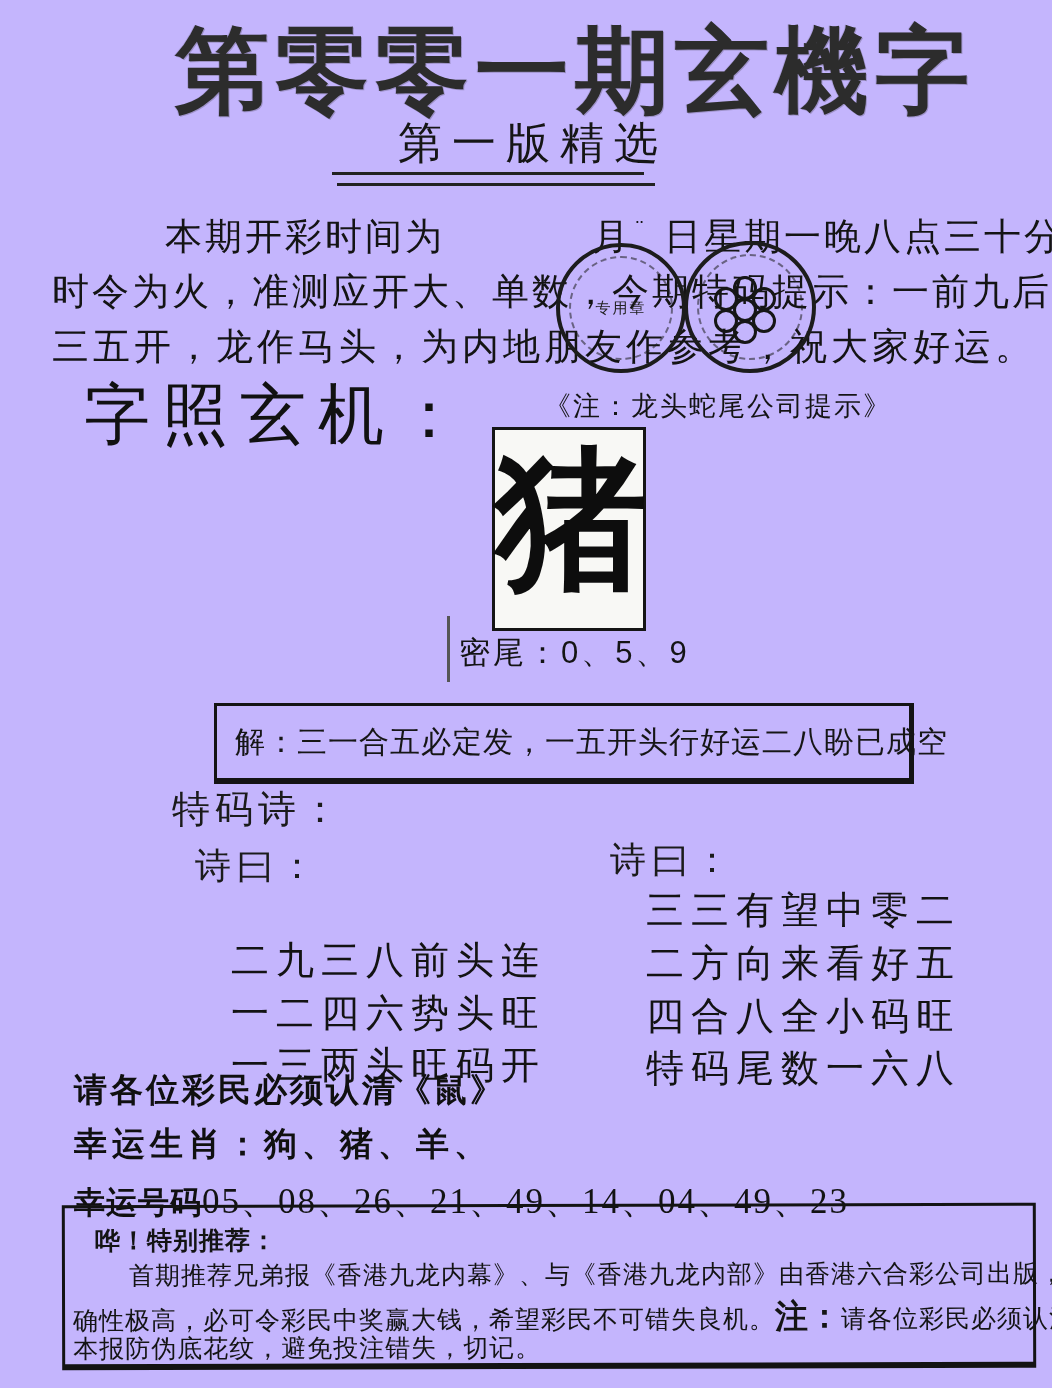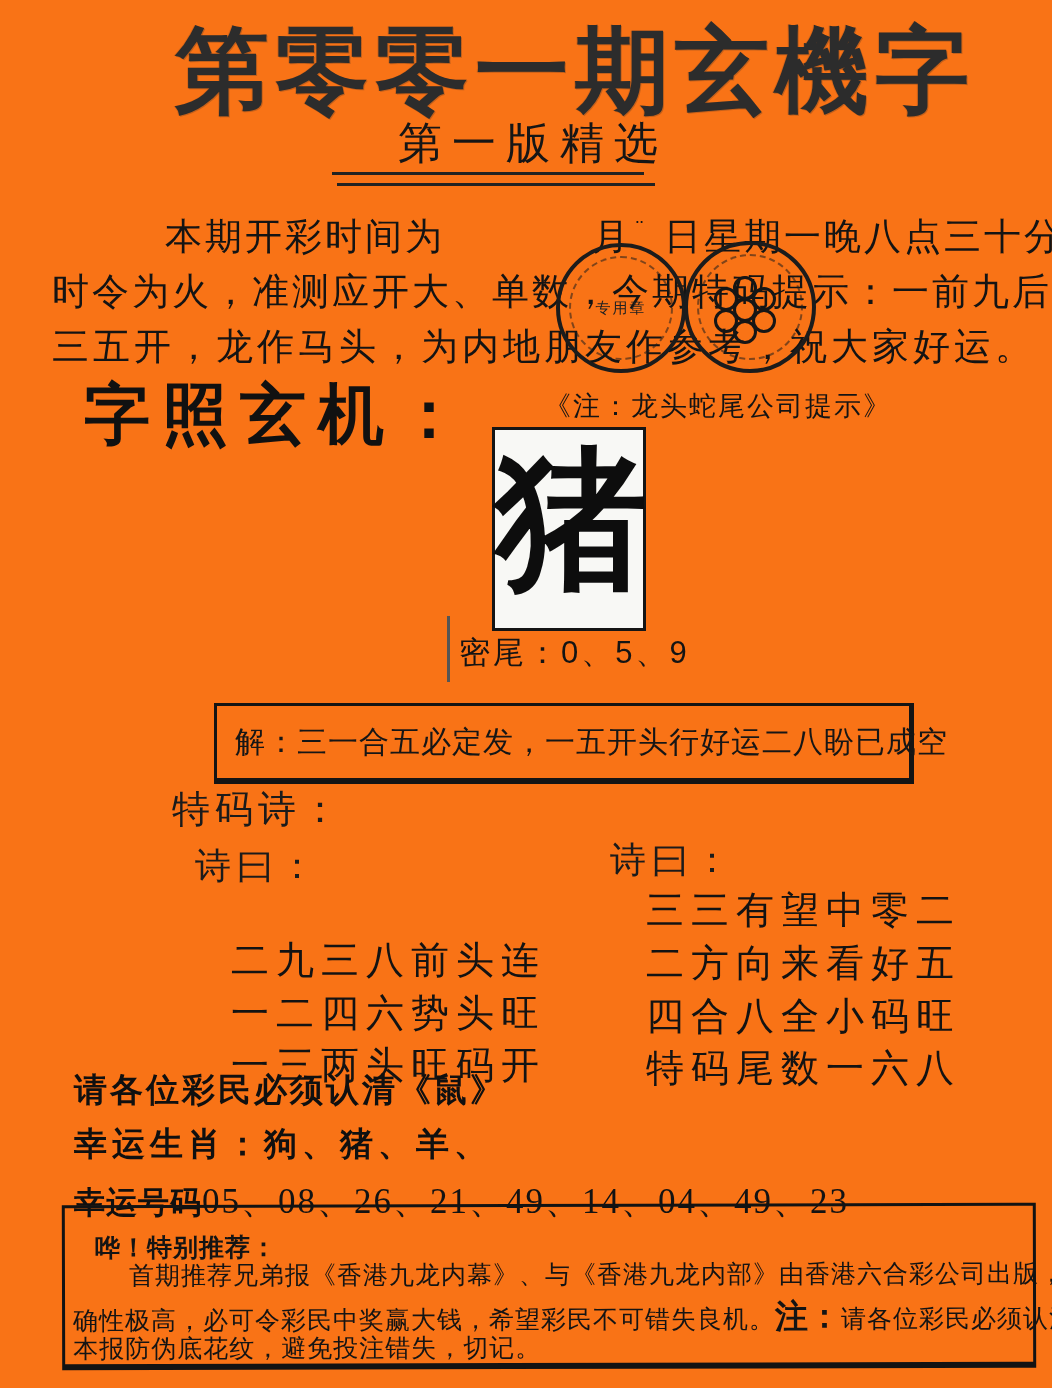--- a/index.html
+++ b/index.html
@@ -1,19 +1,19 @@
 <!DOCTYPE html>
 <html><head>
 <meta charset="utf-8">
 <style>
   html,body{margin:0;padding:0;background:#d8d8d4;}
   #page{
     position:relative;
     width:1052px;height:1388px;
-    background:#f97316;
+    background:#c4b5fd;
     font-family:"Liberation Sans","DejaVu Sans",sans-serif;
     color:#1b1b1b;
     overflow:hidden;
   }
   .abs{position:absolute;white-space:nowrap;}
 
   
   .title{
     left:140px;top:8px;width:870px;
     font-family:"Liberation Serif","DejaVu Serif",serif;
@@ -50,21 +50,21 @@
   .seal-dot{position:absolute;width:18px;height:18px;border:3px solid #161616;border-radius:50%;}
   .sd-c{left:21px;top:21px;}
   .sd-n{left:21px;top:-1px;}
   .sd-s{left:21px;top:43px;}
   .sd-nw{left:2px;top:10px;}
   .sd-ne{left:40px;top:10px;}
   .sd-sw{left:2px;top:32px;}
   .sd-se{left:40px;top:32px;}
 
   
-  .mystery-heading{left:84px;top:370px;font-size:66px;font-weight:700;letter-spacing:12px;color:#111;}
+  .mystery-heading{left:84px;top:370px;font-size:66px;font-weight:400;letter-spacing:12px;color:#111;}
   .mystery-note{left:544px;top:388px;font-size:27px;letter-spacing:2px;color:#141414;}
   .zodiac-box{left:492px;top:427px;width:148px;height:198px;border:3px solid #151515;background:#f8f8f5;}
   .zodiac-char{position:absolute;left:0;right:0;top:8px;text-align:center;
     font-family:"Liberation Serif","DejaVu Serif",serif;
     font-size:152px;font-weight:700;color:#0d0d0d;line-height:1.1;}
   .tails-tick{left:447px;top:616px;width:3px;height:66px;background:#555;}
   .tails{left:459px;top:632px;font-size:31px;letter-spacing:3px;color:#141414;}
 
   
   .solution-box{left:214px;top:703px;width:692px;height:72px;
@@ -90,21 +90,21 @@
   .lucky-zodiac{left:74px;top:1122px;font-size:33px;font-weight:700;letter-spacing:5px;color:#101010;}
   .lucky-row{left:74px;top:1178px;height:44px;}
   .lucky-label{font-size:31px;font-weight:700;letter-spacing:1px;color:#101010;}
   .lucky-numbers{font-family:"Liberation Serif","DejaVu Serif",serif;
     font-size:35px;letter-spacing:2px;color:#131313;}
 
   
   .footer-box{left:62px;top:1204px;width:968px;height:156px;
     border:3px solid #131313;border-bottom-width:6px;background:transparent;transform:rotate(-0.15deg);}
   .f-line{position:absolute;font-size:25px;letter-spacing:1px;color:#141414;white-space:nowrap;}
-  .f1{left:30px;top:16px;font-weight:700;margin-top:7px;}
+  .f1{left:30px;top:16px;font-weight:700;}
   .f2{left:64px;top:51px;}
   .f3{left:8px;top:88px;}
   .f4{left:8px;top:124px;}
   .f-note{font-size:33px;font-weight:700;letter-spacing:0;}
 </style>
 </head>
 <body>
 
 <div id="page">
 

